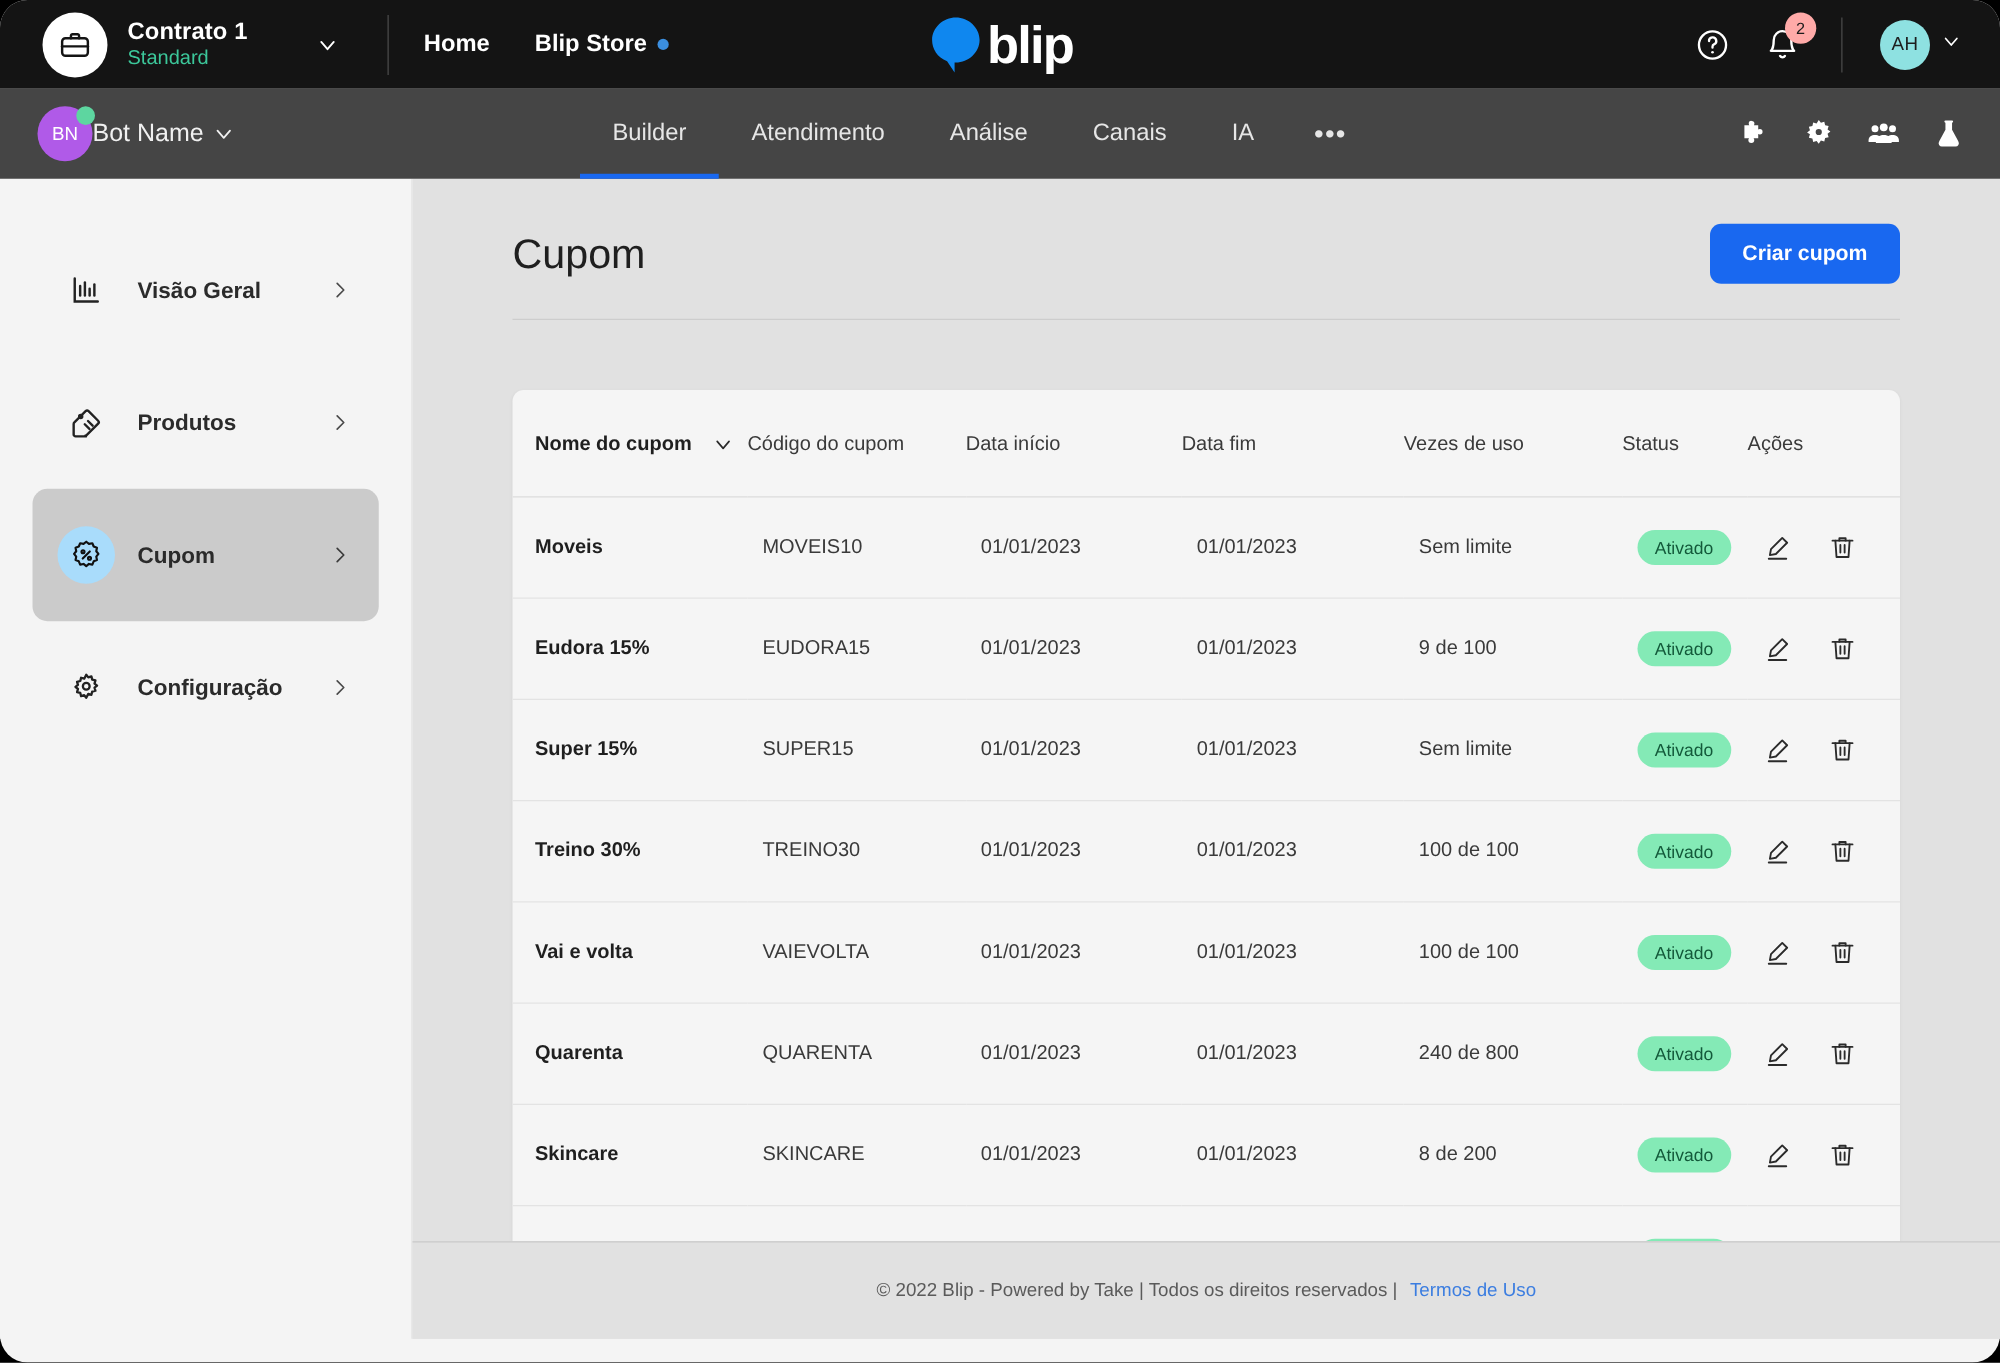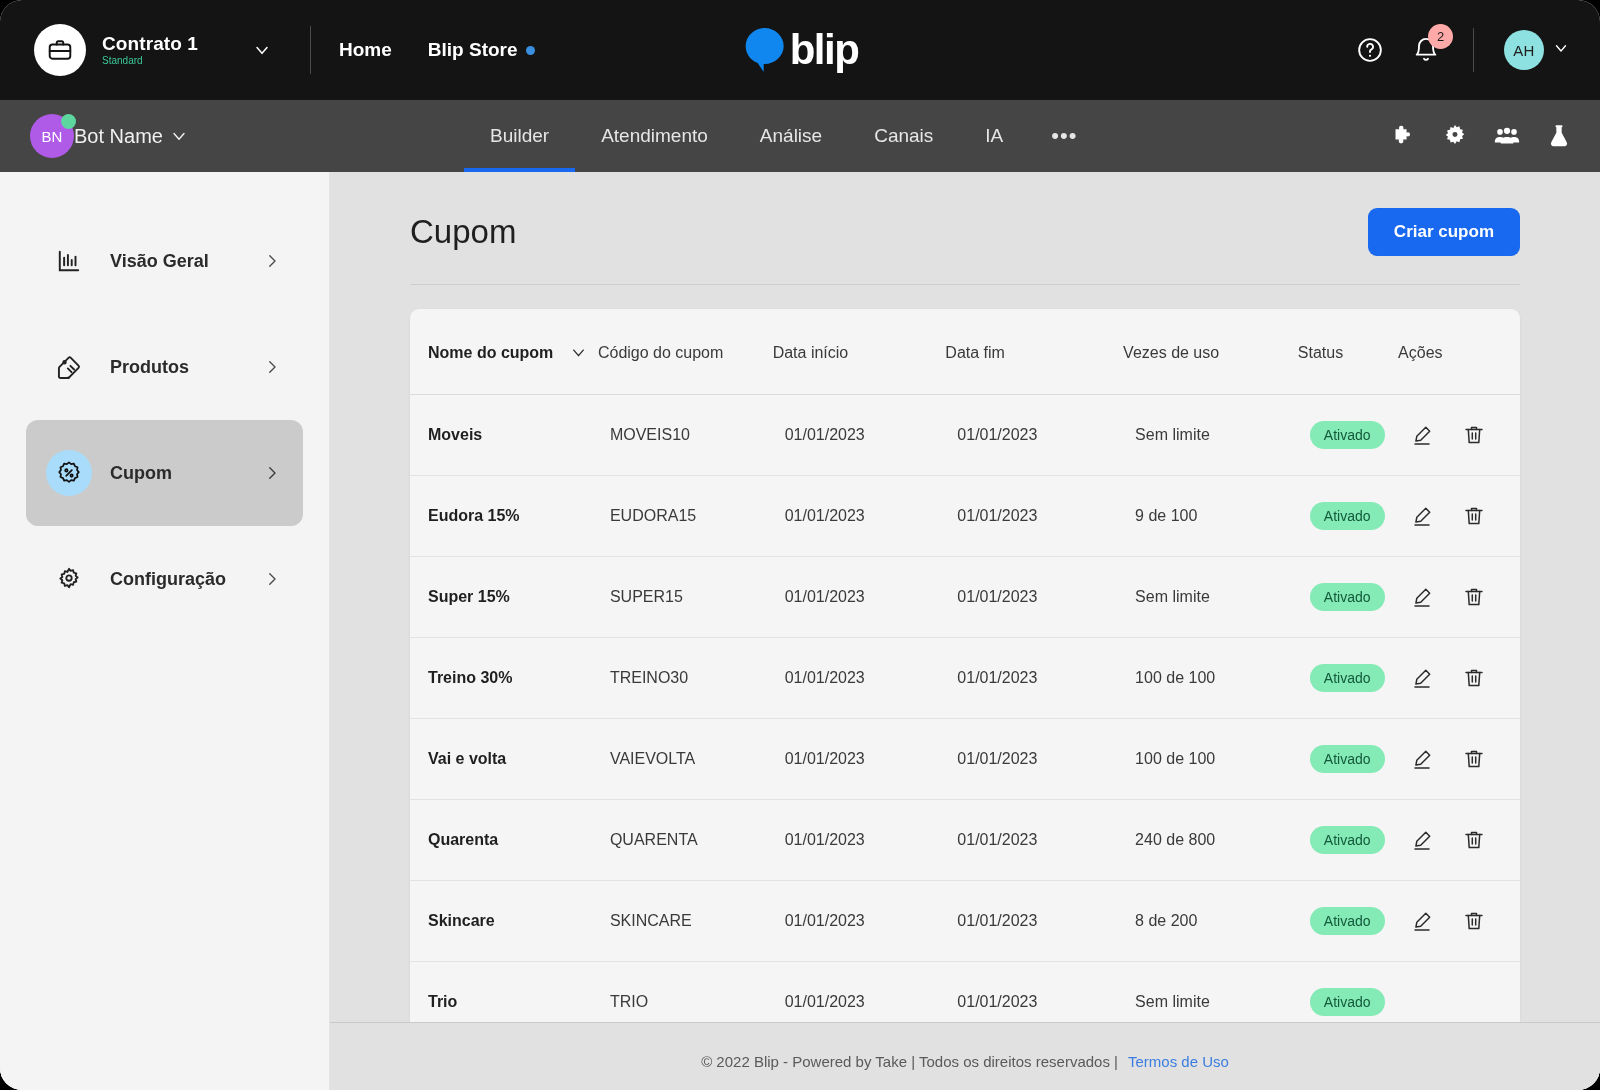--- a/index.html
+++ b/index.html
@@ -16,21 +16,21 @@
     position: relative;
     width: 1600px;
     height: 1090px;
     border-radius: 22px;
     overflow: hidden;
     background: #f4f4f4;
   }
 
   
   .topbar {
-    height: 100px;
+    height: 71px;
     background: #141414;
     display: flex;
     align-items: center;
     padding: 0 30px 0 34px;
     position: relative;
   }
   .contract-block {
     display: flex;
     align-items: center;
     gap: 16px;
@@ -43,21 +43,21 @@
   }
   .contract-text { line-height: 1.2; }
   .contract-name {
     color: #ffffff;
     font-size: 19px;
     font-weight: bold;
     letter-spacing: 0.1px;
   }
   .contract-plan {
     color: #3cc79a;
-    font-size: 10px;
+    font-size: 16px;
   }
   .contract-chevron {
     margin-left: 38px;
     color: #ffffff;
     display: flex; align-items: center;
   }
   .topbar-divider {
     width: 1px;
     height: 48px;
     background: #4a4a4a;
@@ -295,21 +295,21 @@
     border: none;
     border-radius: 9px;
     padding: 14px 26px;
     font-size: 17px;
     font-weight: bold;
     font-family: "Liberation Sans", sans-serif;
     cursor: pointer;
   }
 
   .table-card {
-    margin-top: 24px;
+    margin-top: 56px;
     background: #f5f5f5;
     border-radius: 9px;
     overflow: hidden;
     box-shadow: 0 1px 3px rgba(0,0,0,0.06);
   }
   table { width: 100%; border-collapse: collapse; }
   thead th {
     text-align: left;
     font-size: 16px;
     font-weight: normal;

